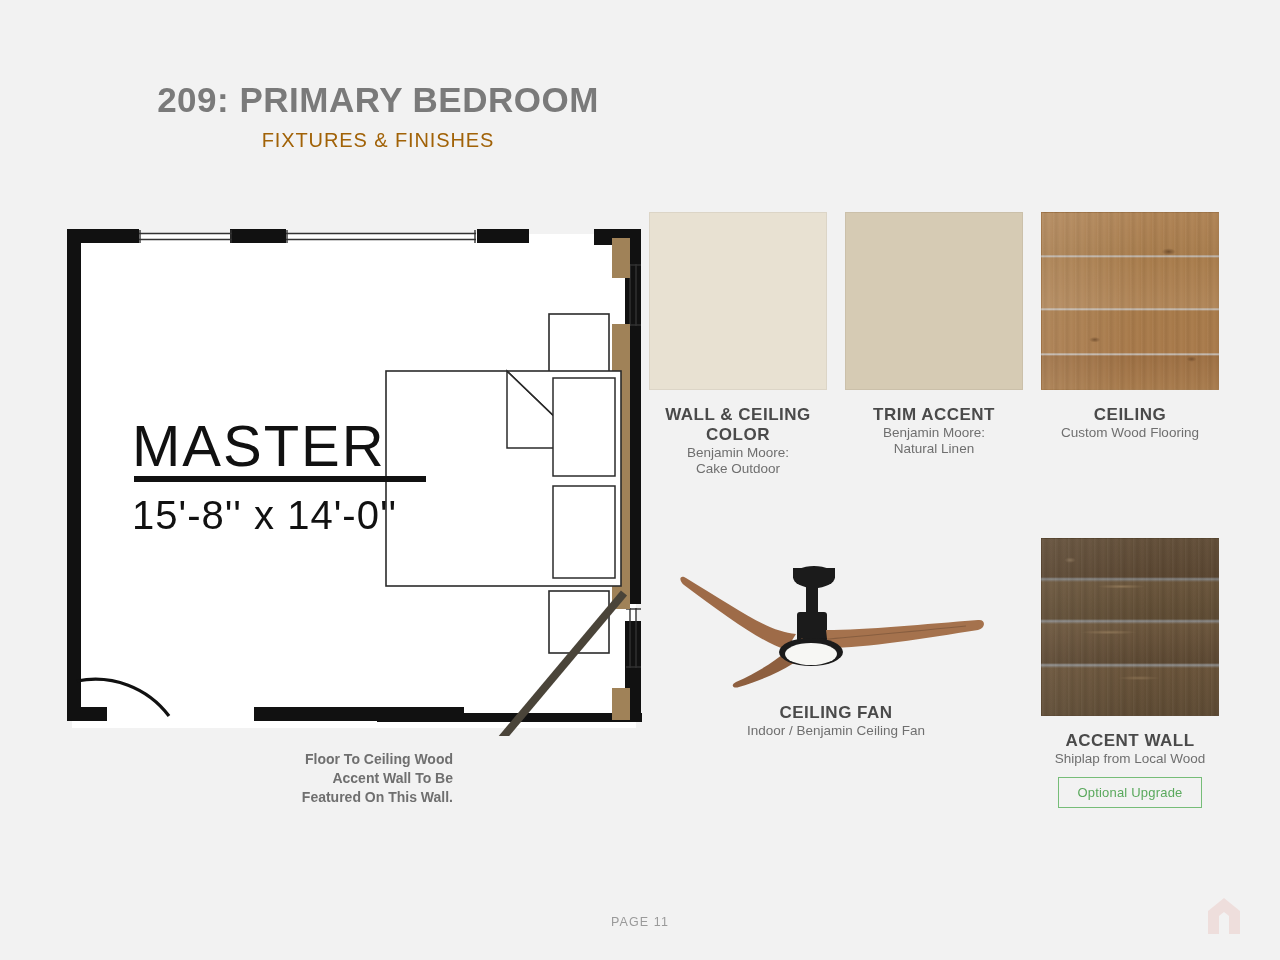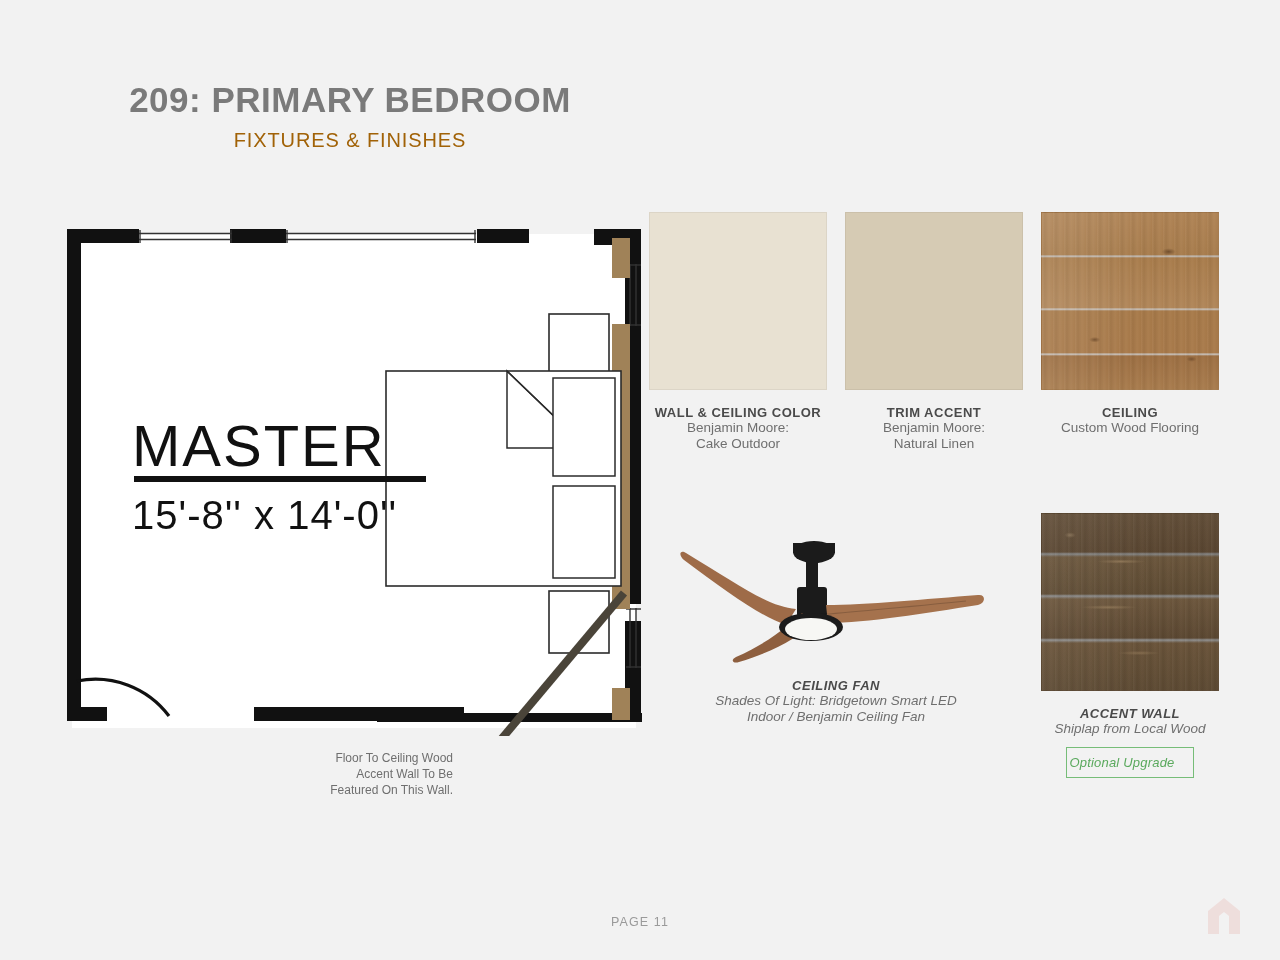--- a/index.html
+++ b/index.html
@@ -18,20 +18,21 @@
     -webkit-font-smoothing: antialiased;
   }
 
   
   #header {
     position: absolute;
     left: 0;
     top: 82px;
     width: 700px;
     text-align: center;
+    padding-left: 28px;
   }
   #page-title {
     font-size: 35px;
     letter-spacing: 0.5px;
     font-weight: 600;
     color: #7a7a7a;
     line-height: 1.05;
     margin: 0;
     white-space: nowrap;
   }
@@ -53,23 +54,24 @@
   }
   #floorplan-svg { display: block; }
 
   
   #callout {
     position: absolute;
     left: 268px;
     top: 750px;
     width: 185px;
     text-align: right;
-    font-size: 12px;
+    font-size: 14px;
     line-height: 1.35;
     color: #6f6f6f;
+    font-weight: bold;
   }
   #callout div { white-space: nowrap; }
 
   
   #finishes {
     position: absolute;
     left: 640px;
     top: 212px;
     width: 608px;
   }
@@ -81,21 +83,21 @@
     text-align: center;
   }
   .swatch {
     width: 178px;
     height: 178px;
     margin: 0 auto;
     border: 1px solid rgba(0,0,0,0.05);
     box-sizing: border-box;
   }
   .finish-title {
-    font-size: 13px;
+    font-size: 17px;
     font-weight: 700;
     letter-spacing: 0.5px;
     color: #4a4a4a;
     margin-top: 15px;
   }
   .finish-desc {
     font-size: 13.5px;
     line-height: 1.22;
     color: #6f6f6f;
   }
@@ -167,21 +169,21 @@
   .fan-swatch {
     width: 320px;
     height: 150px;
     margin: 0 auto;
   }
 
   
   #upgrade-badge {
     display: inline-block;
     margin-top: 10px;
-    padding: 7px 18px 7px 2px;
+    padding: 7px 18px 7px 18px;
     border: 1.5px solid #76bd78;
     color: #5aa95d;
     font-size: 13px;
     letter-spacing: 0.2px;
     background: transparent;
     cursor: pointer;
   }
 
   
   #footer-page {
@@ -313,21 +315,21 @@
     <div class="finish-card" style="width:196px;">
       <div class="swatch sw-floor"></div>
       <div class="finish-title">CEILING</div>
       <div class="finish-desc">
         <span>Custom Wood Flooring</span>
       </div>
     </div>
 
   </div>
 
-  <div class="finish-row" style="margin-top:60px;font-style:italic;">
+  <div class="finish-row" style="margin-top:60px;">
 
     <div class="finish-card" style="width:392px;">
       <div class="fan-swatch">
         <svg width="320" height="150" viewBox="0 0 320 150">
 
           <ellipse cx="138" cy="39" rx="21" ry="11" fill="#1b1b1b"></ellipse>
           <rect x="117" y="30" width="42" height="10" fill="#1b1b1b"></rect>
 
           <rect x="130" y="46" width="12" height="30" fill="#1b1b1b"></rect>
 
@@ -340,21 +342,20 @@
           <path d="M 150 92 C 190 92 250 86 302 82 C 310 81 310 90 302 92 C 250 100 190 110 152 110 Z" fill="#a5724d"></path>
 
           <path d="M 138 102 C 170 100 230 94 290 88" fill="none" stroke="rgba(0,0,0,0.18)" stroke-width="1.2"></path>
 
           <ellipse cx="135" cy="114" rx="32" ry="14" fill="#1b1b1b"></ellipse>
           <ellipse cx="135" cy="116" rx="26" ry="11" fill="#f7f7f4"></ellipse>
         </svg>
       </div>
       <div class="finish-title">CEILING FAN</div>
       <div class="finish-desc">
-        <span>Shades Of Light: Bridgetown Smart LED</span>
         <span>Indoor / Benjamin Ceiling Fan</span>
       </div>
     </div>
 
     <div class="finish-card" style="width:196px;">
       <div class="swatch sw-accent"></div>
       <div class="finish-title">ACCENT WALL</div>
       <div class="finish-desc">
         <span>Shiplap from Local Wood</span>
       </div>

